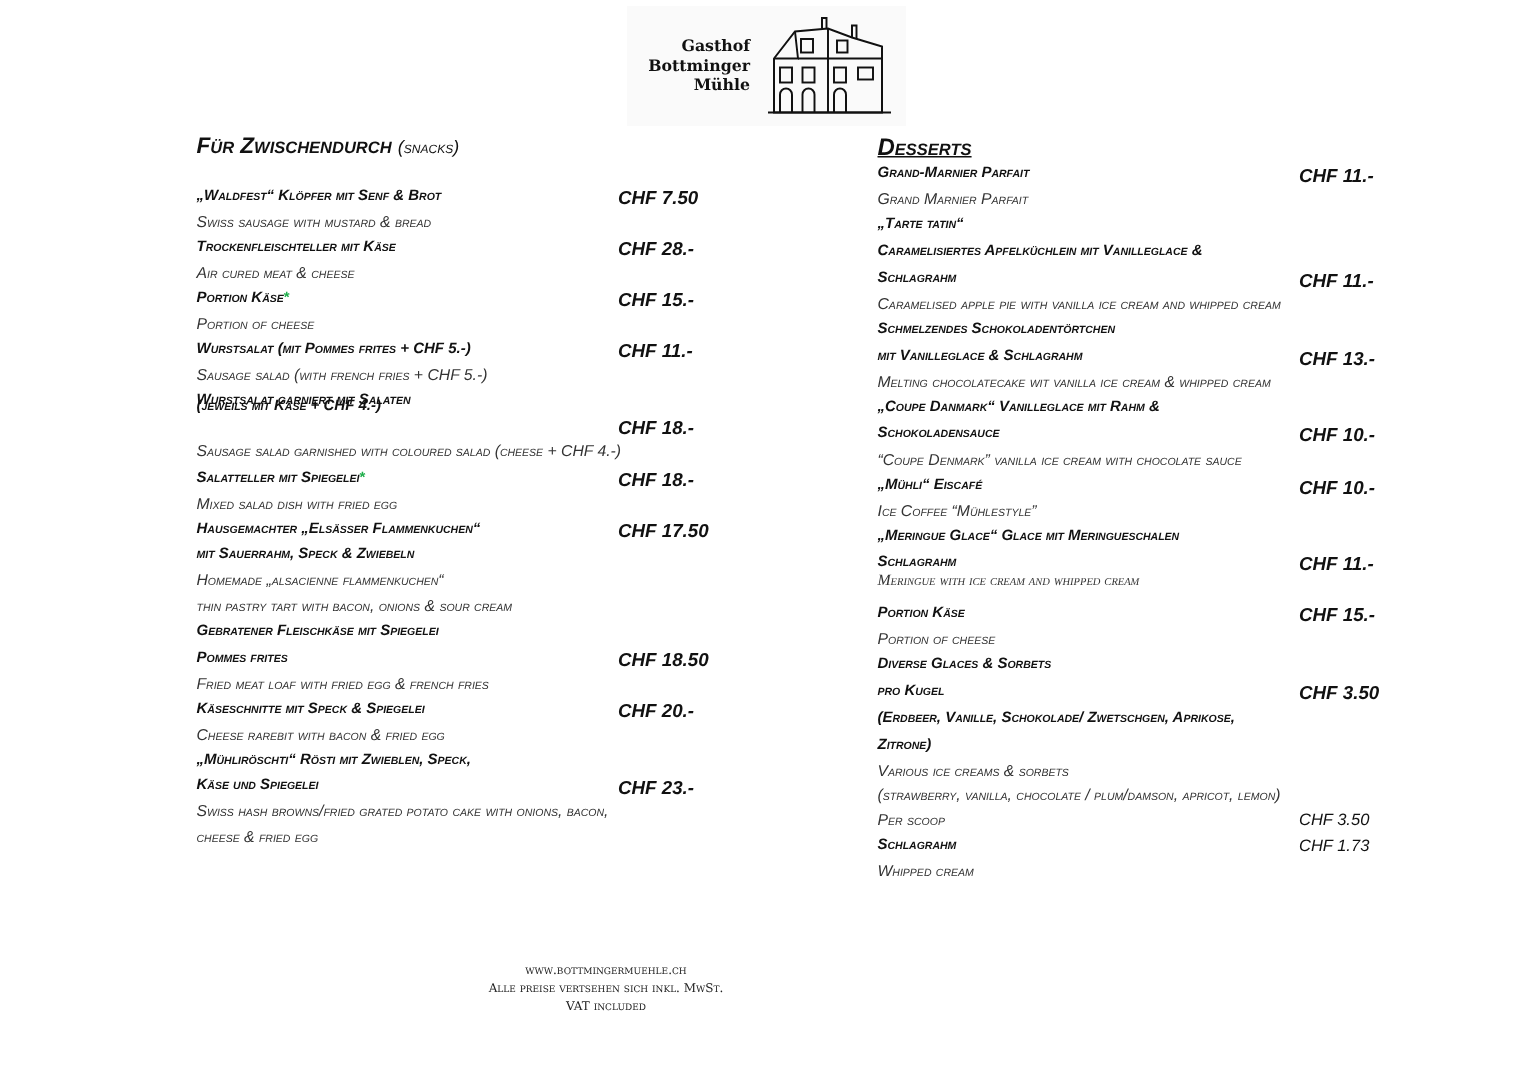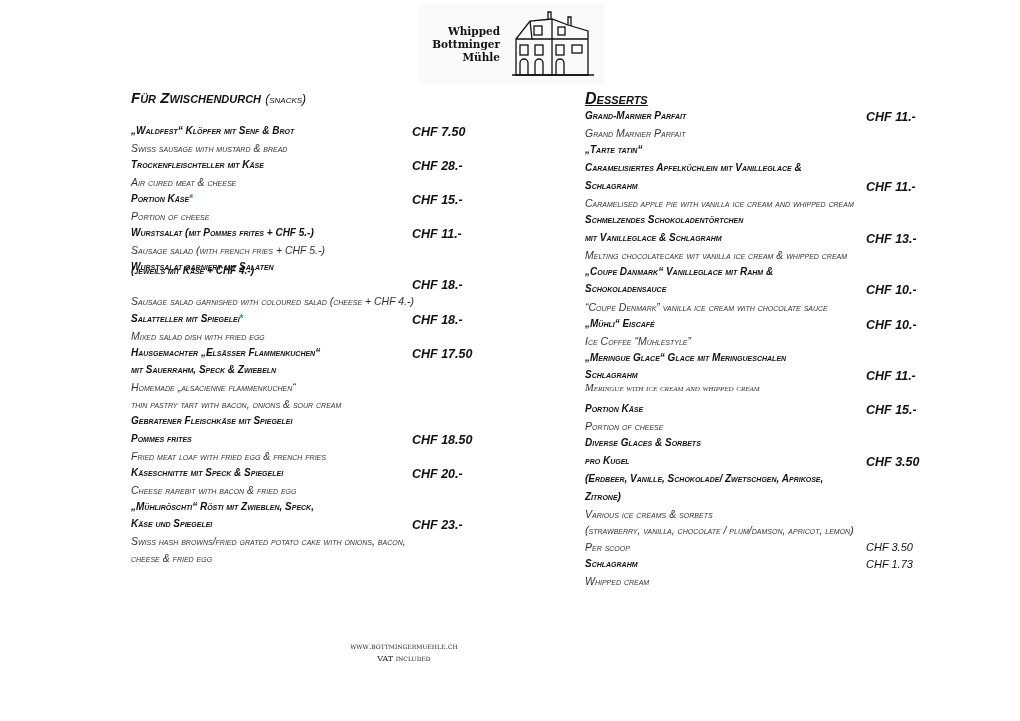--- a/index.html
+++ b/index.html
@@ -18,21 +18,21 @@
     .price { position: absolute; font-style: italic; font-weight: bold; font-size: 12.5px; white-space: nowrap; }
     .price.light { font-weight: normal; font-size: 11px; }
     .star { color: #1fae4b; font-style: normal; }
     .footer { position: absolute; left: 0; width: 808px; top: 641px; text-align: center; font-family: "DejaVu Serif", serif; font-variant: small-caps; font-size: 8px; line-height: 12px; color: #222; }
   </style>
 </head>
 <body>
 
 <div class="logo">
   <div class="logo-text">
-    <div>Whipped</div>
+    <div>Gasthof</div>
     <div>Bottminger</div>
     <div>Mühle</div>
   </div>
   <svg class="logo-house" width="90" height="70" viewBox="0 0 90 70">
     <g fill="none" stroke="#111" stroke-width="1.3">
       <path d="M8 66 V30 L22 12 L44 10 L60 16 L80 22 V66 Z"></path>
       <path d="M22 12 L24 30 L8 30"></path>
       <path d="M24 30 H80"></path>
       <path d="M44 10 V66"></path>
       <rect x="12" y="36" width="8" height="10"></rect>
@@ -137,14 +137,15 @@
       <div class="line en" style="top: 541px;"><span>Per scoop</span></div>
       <div class="price light" style="top: 541px; left: 281px;">CHF 3.50</div>
       <div class="line de" style="top: 558px;"><span>Schlagrahm</span></div>
       <div class="price light" style="top: 558px; left: 281px;">CHF 1.73</div>
       <div class="line en" style="top: 575px;"><span>Whipped cream</span></div>
     </div>
 </div>
 
 <div class="footer">
   <div>www.bottmingermuehle.ch</div>
+  <div>Alle preise vertsehen sich inkl. MwSt.</div>
   <div>VAT included</div>
 </div>
 
 </body></html>

